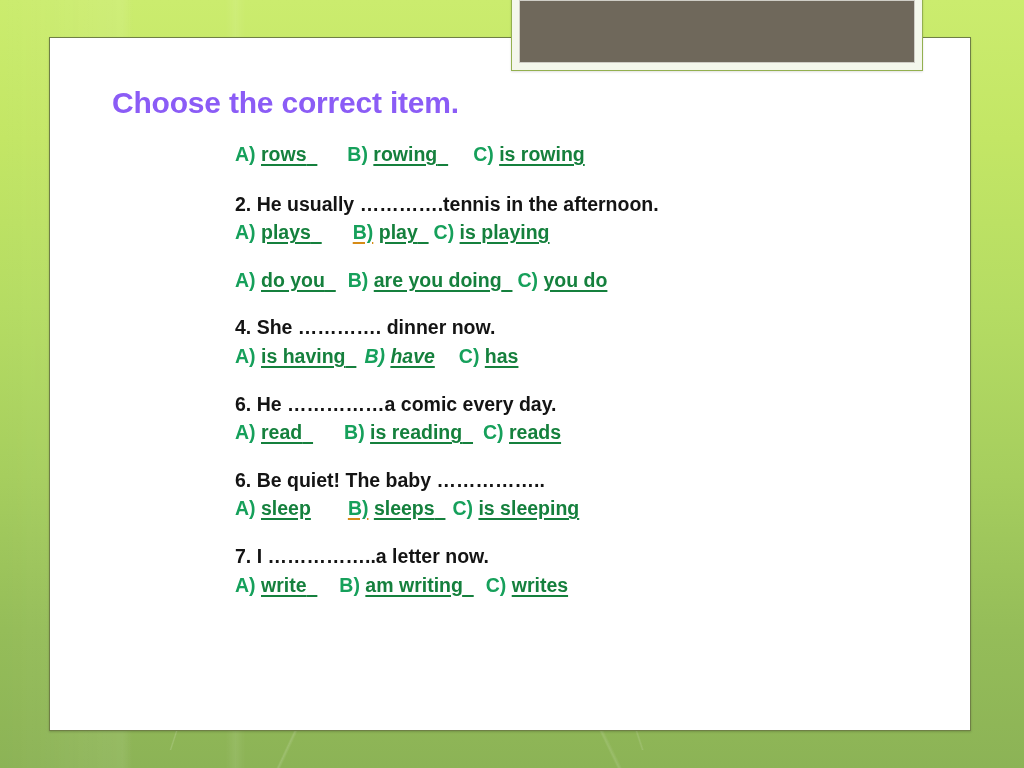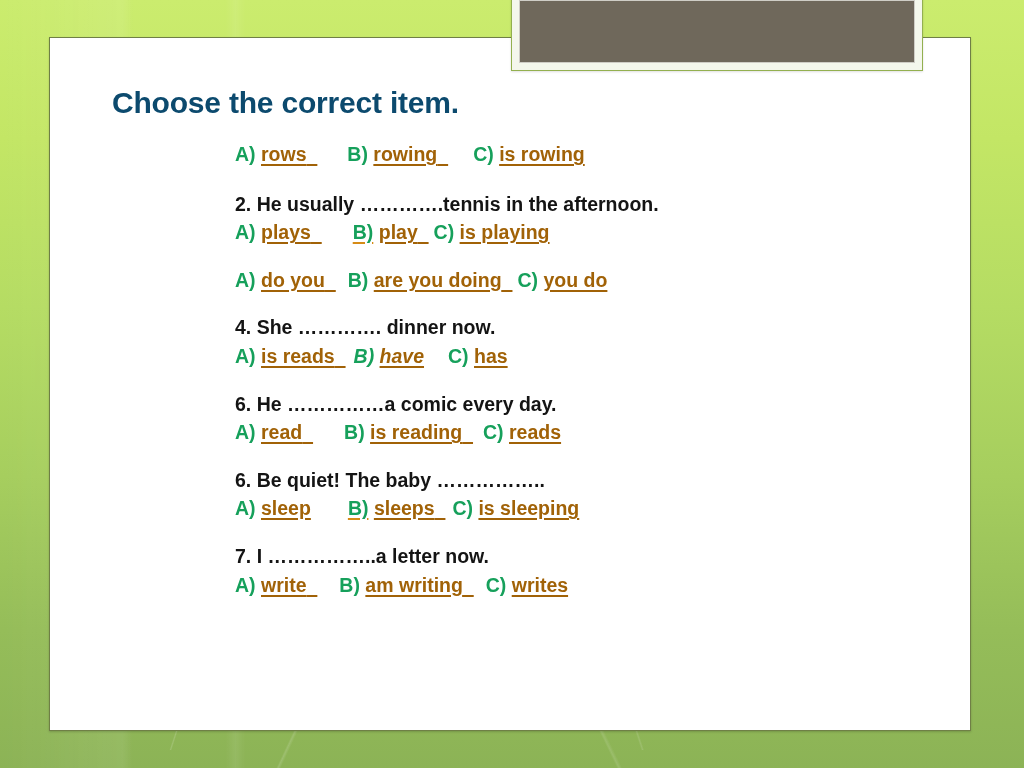--- a/index.html
+++ b/index.html
@@ -63,21 +63,21 @@
     background:#6f685b;
     border:1px solid #cfcdc6;
   }
 
   
   .title {
     position:absolute;
     left:62px; top:48px;
     font-size:30px;
     font-weight:bold;
-    color:#0c4a6e;
+    color:#8b5cf6;
     letter-spacing:-0.2px;
     white-space:nowrap;
   }
 
   
   .questions {
     position:absolute;
     left:185px; top:99px;
     width:700px;
   }
@@ -95,21 +95,21 @@
   .q-options {
     margin-top:6px;
     font-size:19.5px;
     font-weight:bold;
     white-space:nowrap;
     line-height:1.16;
   }
   .opt { display:inline-block; }
   .opt-label { color:#16a05b; }
   .opt-text {
-    color:#a16207;
+    color:#15803d;
     text-decoration:underline;
     text-decoration-thickness:2px;
     text-underline-offset:3px;
   }
   
   .opt.label-underlined .opt-paren {
     color:#16a05b;
     text-decoration:underline;
     text-decoration-thickness:2px;
     text-underline-offset:3px;
@@ -147,21 +147,21 @@
       </div>
       <div class="question-block q2">
         <div class="q-prompt">2. He usually ………….tennis in the afternoon.</div>
         <div class="q-options"><span class="opt opt-a"><span class="opt-label">A)</span> <span class="opt-text">plays</span><span class="opt-text opt-gap">&nbsp;&nbsp;</span></span><span class="opt opt-b label-underlined"><span class="opt-label opt-paren">B)</span> <span class="opt-text"> play</span><span class="opt-text opt-gap">&nbsp;&nbsp;</span></span><span class="opt opt-c"><span class="opt-label">C)</span> <span class="opt-text">is playing</span></span></div>
       </div>
       <div class="question-block q3">
         <div class="q-options"><span class="opt opt-a"><span class="opt-label">A)</span> <span class="opt-text">do you</span><span class="opt-text opt-gap">&nbsp;&nbsp;</span></span><span class="opt opt-b"><span class="opt-label">B)</span> <span class="opt-text">are you doing</span><span class="opt-text opt-gap">&nbsp;&nbsp;</span></span><span class="opt opt-c"><span class="opt-label">C)</span> <span class="opt-text">you do</span></span></div>
       </div>
       <div class="question-block q4">
         <div class="q-prompt">4. She …………. dinner now.</div>
-        <div class="q-options"><span class="opt opt-a"><span class="opt-label">A)</span> <span class="opt-text">is reads</span><span class="opt-text opt-gap">&nbsp;&nbsp;</span></span><span class="opt opt-b"><span class="opt-label">B)</span> <span class="opt-text">have</span></span><span class="opt opt-c"><span class="opt-label">C)</span> <span class="opt-text">has</span></span></div>
+        <div class="q-options"><span class="opt opt-a"><span class="opt-label">A)</span> <span class="opt-text">is having</span><span class="opt-text opt-gap">&nbsp;&nbsp;</span></span><span class="opt opt-b"><span class="opt-label">B)</span> <span class="opt-text">have</span></span><span class="opt opt-c"><span class="opt-label">C)</span> <span class="opt-text">has</span></span></div>
       </div>
       <div class="question-block q5">
         <div class="q-prompt">6. He ……………a comic every day.</div>
         <div class="q-options"><span class="opt opt-a"><span class="opt-label">A)</span> <span class="opt-text">read</span><span class="opt-text opt-gap">&nbsp;&nbsp;</span></span><span class="opt opt-b"><span class="opt-label">B)</span> <span class="opt-text">is reading</span><span class="opt-text opt-gap">&nbsp;&nbsp;</span></span><span class="opt opt-c"><span class="opt-label">C)</span> <span class="opt-text">reads</span></span></div>
       </div>
       <div class="question-block q6">
         <div class="q-prompt">6. Be quiet! The baby ……………..</div>
         <div class="q-options"><span class="opt opt-a"><span class="opt-label">A)</span> <span class="opt-text">sleep</span></span><span class="opt opt-b label-underlined"><span class="opt-label opt-paren">B)</span> <span class="opt-text"> sleeps</span><span class="opt-text opt-gap">&nbsp;&nbsp;</span></span><span class="opt opt-c"><span class="opt-label">C)</span> <span class="opt-text">is sleeping</span></span></div>
       </div>
       <div class="question-block q7">

